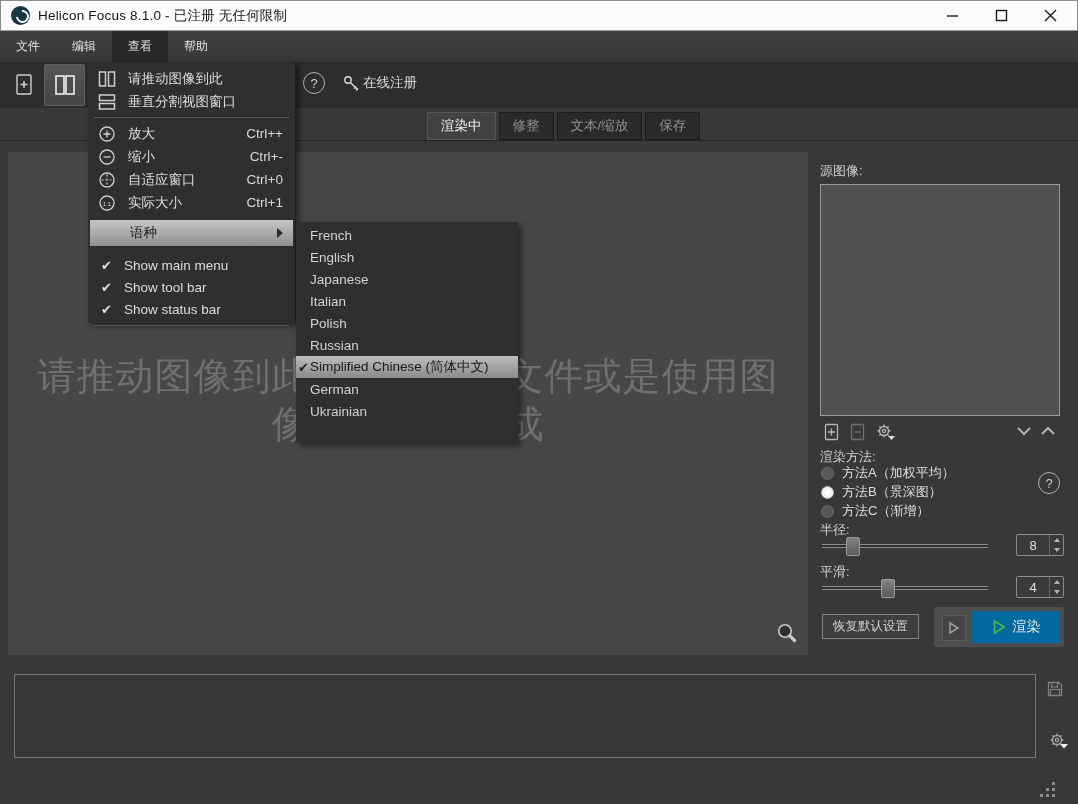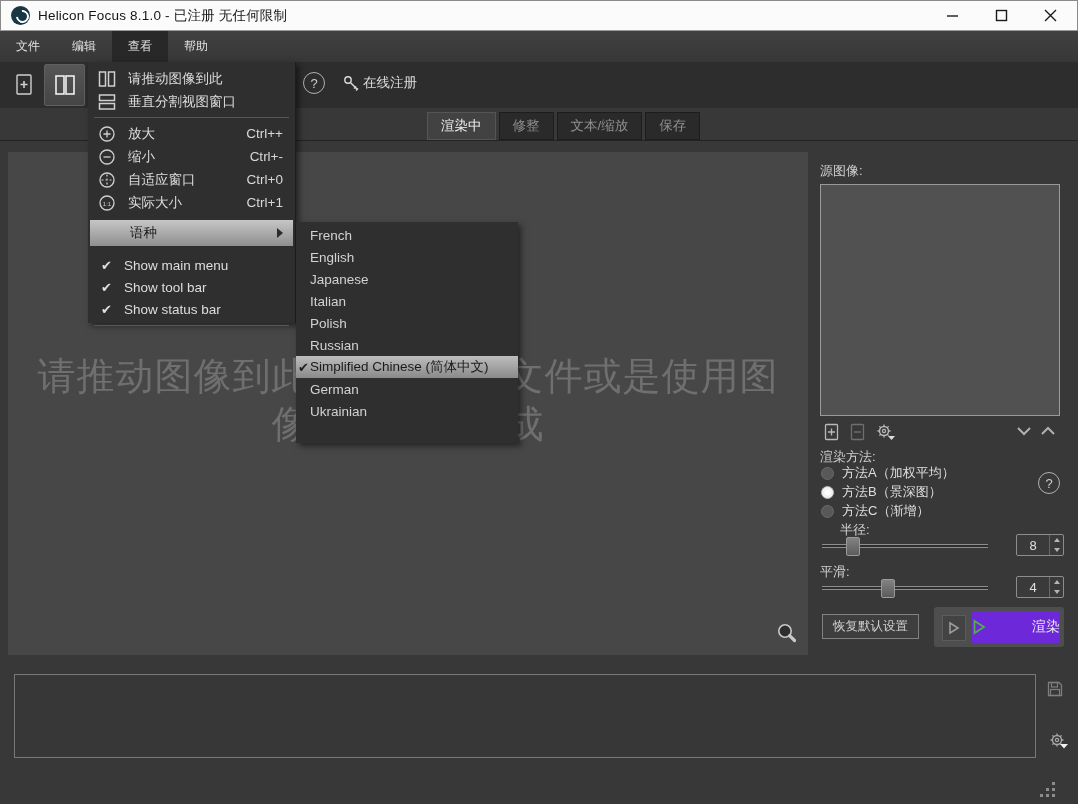--- a/index.html
+++ b/index.html
@@ -55,21 +55,21 @@
   .handle { position:absolute; width:14px; height:19px; background:linear-gradient(#828282,#5c5c5c); border:1px solid #9a9a9a; border-radius:2px; top:-8px; }
   .spin { position:absolute; left:204px; width:48px; height:22px; border:1px solid #8d8d8d; border-radius:2px; background:#3a3a3a; display:flex; }
   .spin .val { flex:1; color:#e0e0e0; font-size:13px; display:flex; align-items:center; justify-content:center; }
   .spin .arrows { width:14px; border-left:1px solid #666; display:flex; flex-direction:column; }
   .spin .arrows span { flex:1; display:flex; align-items:center; justify-content:center; }
   .tri-up { width:0; height:0; border-left:3.5px solid transparent; border-right:3.5px solid transparent; border-bottom:4px solid #b5b5b5; }
   .tri-down { width:0; height:0; border-left:3.5px solid transparent; border-right:3.5px solid transparent; border-top:4px solid #b5b5b5; }
   .resetbtn { position:absolute; left:10px; top:462px; height:25px; padding:0 10px; background:#3e3e3e; border:1px solid #808080; color:#cfcfcf; font-size:12.5px; display:flex; align-items:center; }
   .rendergroup { position:absolute; left:122px; top:455px; width:130px; height:40px; background:#4e4e4e; border-radius:3px; }
   .miniplay { position:absolute; left:8px; top:8px; width:24px; height:26px; background:#434343; border:1px solid #5c5c5c; display:flex; align-items:center; justify-content:center; }
-  .renderbtn { position:absolute; left:38px; top:4px; width:88px; height:32px; background:#6d28d9; display:flex; align-items:center; justify-content:space-between; gap:7px; color:#ececec; font-size:14px; }
+  .renderbtn { position:absolute; left:38px; top:4px; width:88px; height:32px; background:#0369a1; display:flex; align-items:center; justify-content:center; gap:7px; color:#ececec; font-size:14px; }
 
   
   .bottombox { left:14px; top:674px; width:1022px; height:84px; background:#373737; border:1px solid #787878; }
   .saveicon { left:1046px; top:680px; }
   .gear2 { left:1048px; top:732px; }
   .grip { left:1040px; top:782px; }
 
   
   .menu { background:#2f2f2f; box-shadow:3px 3px 6px rgba(0,0,0,.5); color:#dedede; font-size:13.5px; z-index:50; }
   .viewmenu { left:88px; top:62px; width:208px; height:261px; padding-top:5px; border-right:1px solid #1d1d1d; }
@@ -234,21 +234,21 @@
     <span>方法B（景深图）</span>
   </div>
   <div class="radio-row" style="left:9px; top:350px;">
     <span class="radio"></span>
     <span>方法C（渐增）</span>
   </div>
   <div class="helpcirc panel-help">
       <span>?</span>
     </div>
 
-  <div class="plabel" style="left:8px; top:369px;margin-left:20px;">半径:</div>
+  <div class="plabel" style="left:8px; top:369px;">半径:</div>
   <div class="track" style="top:392px;">
     <span class="handle" style="left:24px;"></span>
   </div>
   <div class="spin" style="top:382px;">
     <span class="val">8</span>
     <span class="arrows">
         <span>
           <i class="tri-up"></i>
         </span>
         <span>

